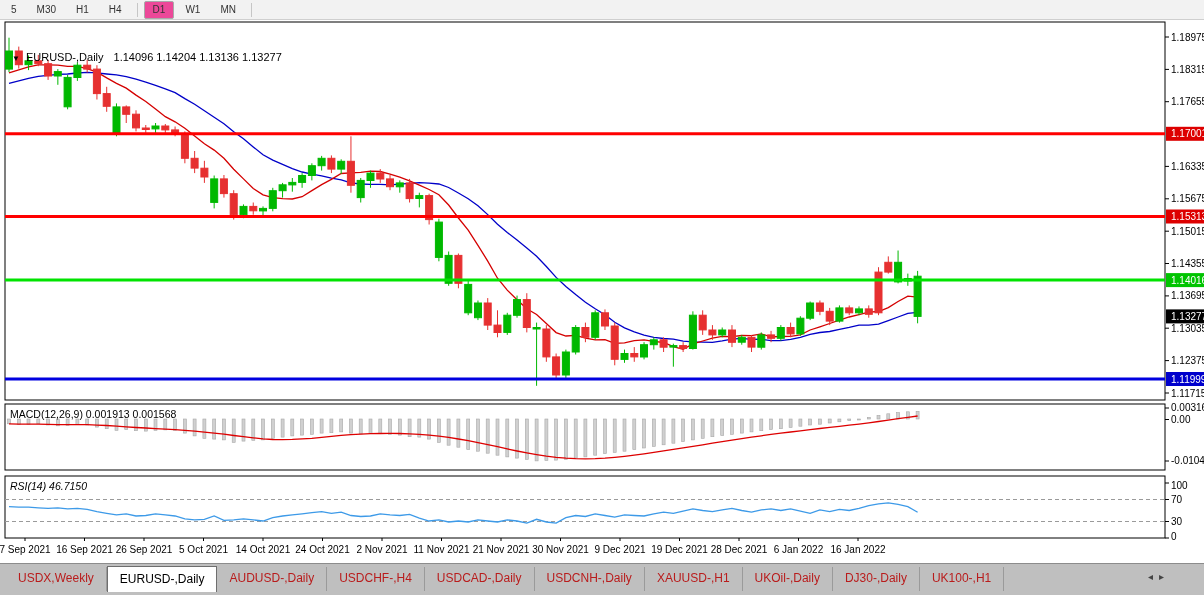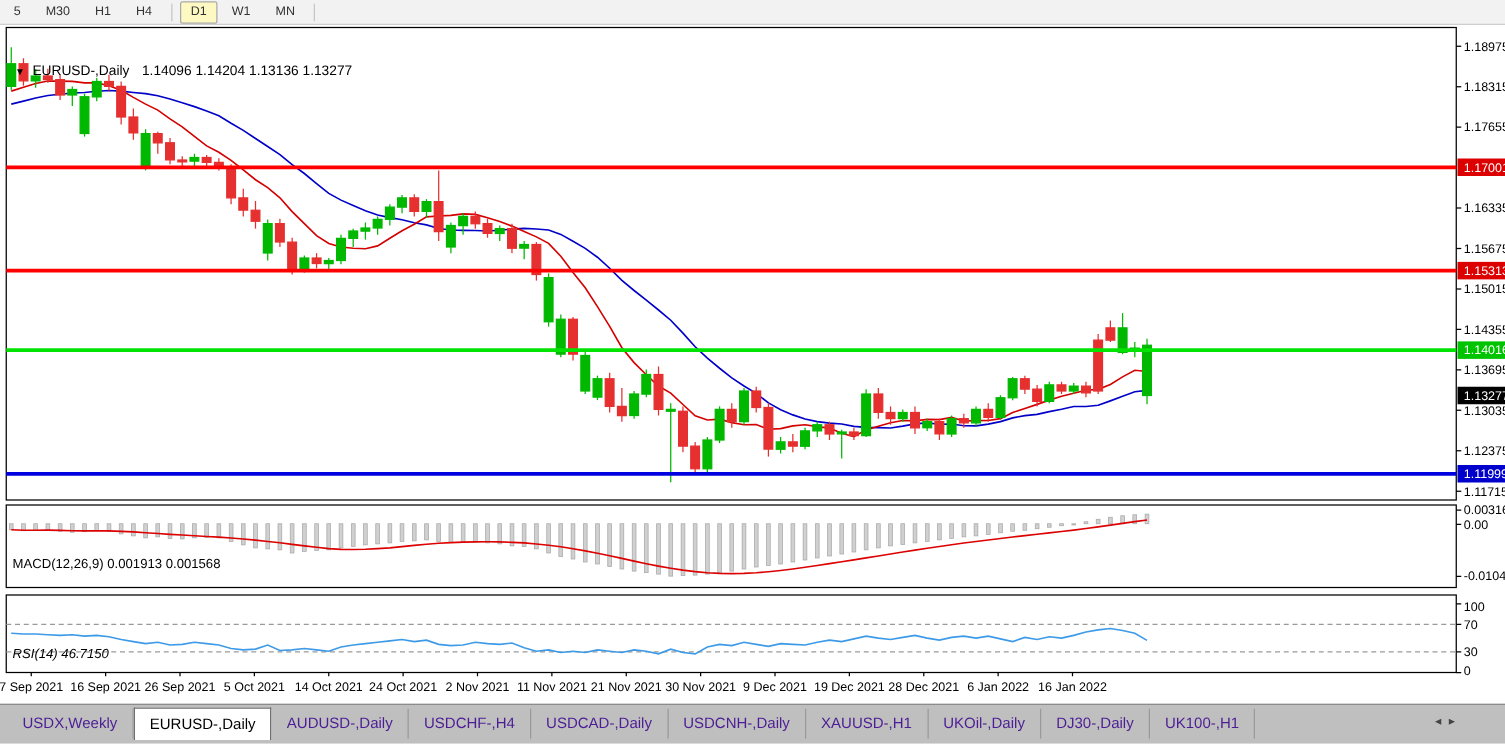--- a/index.html
+++ b/index.html
@@ -5,37 +5,37 @@
   * { box-sizing: border-box; margin: 0; padding: 0; }
   html,body { width:1204px; height:595px; background:#fff; overflow:hidden;
     font-family:"Liberation Sans", sans-serif; position:relative; }
 
   
   .toolbar { position:absolute; left:0; top:0; width:1204px; height:20px;
     background:#f2f2f2; border-bottom:1px solid #cfcfcf;
     display:flex; align-items:center; padding-left:1px; }
   .tf-btn { font-size:10px; color:#333; padding:2px 8px; margin:0 1px;
     border:1px solid transparent; border-radius:2px; line-height:12px; }
-  .tf-btn.active { background:#fef9c3; border-color:#aaa; }
+  .tf-btn.active { background:#ec4899; border-color:#aaa; }
   .tb-sep { width:1px; height:14px; background:#c6c6c6; margin:0 5px; }
 
   
   .chart-title { position:absolute; left:12px; top:26px; font-size:11px; color:#000;
     z-index:5; white-space:nowrap;margin-top:25px; }
   .chart-title .dd { font-size:8px; margin-right:6px; color:#000; }
   .chart-title .sym { margin-right:10px; }
 
-  .panel-label { position:absolute; font-size:10.5px; color:#000; z-index:5; white-space:nowrap;margin-top:37px; }
+  .panel-label { position:absolute; font-size:10.5px; color:#000; z-index:5; white-space:nowrap; }
 
   svg#cv { position:absolute; left:0; top:0; }
 
   
   .tabbar { position:absolute; left:0; top:563px; width:1204px; height:32px;
     background:#bfbfbf; border-top:1px solid #8c8c8c; display:flex; align-items:flex-start; }
-  .tab { margin-top:3px; height:24px; padding:4px 12px 0 12px; font-size:12px; color:#4c1d95;
+  .tab { margin-top:3px; height:24px; padding:4px 12px 0 12px; font-size:12px; color:#b91c1c;
     border-right:1px solid #9a9a9a; white-space:nowrap; }
   .tab:first-child { margin-left:6px; }
   .tab.active { background:#fff; color:#000; border:1px solid #6e6e6e; border-bottom:none;
     margin-top:2px; height:26px; padding-top:5px; }
   .tab-arrows { position:absolute; right:34px; top:571px; font-size:10px; color:#444;
     letter-spacing:6px; }
 </style>
 </head>
 <body>
 

